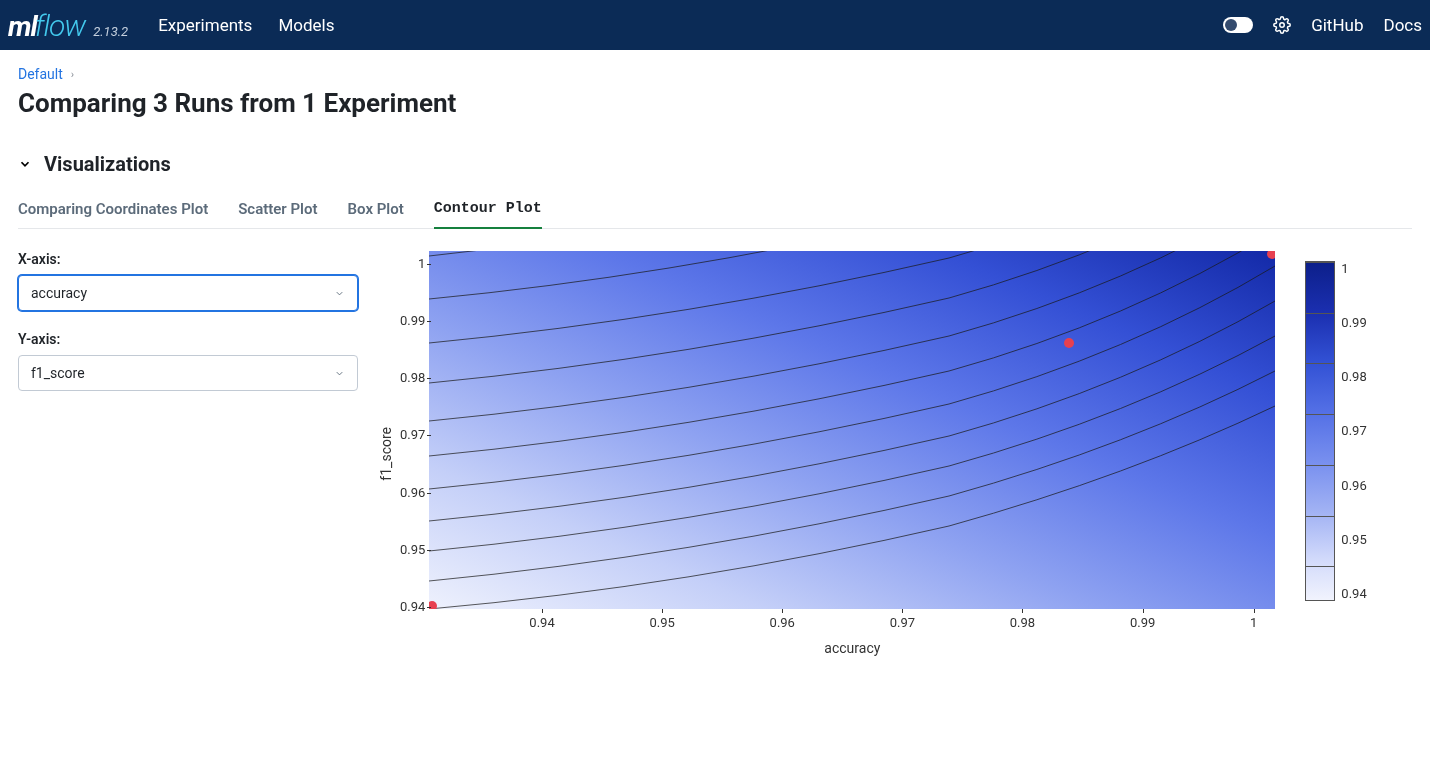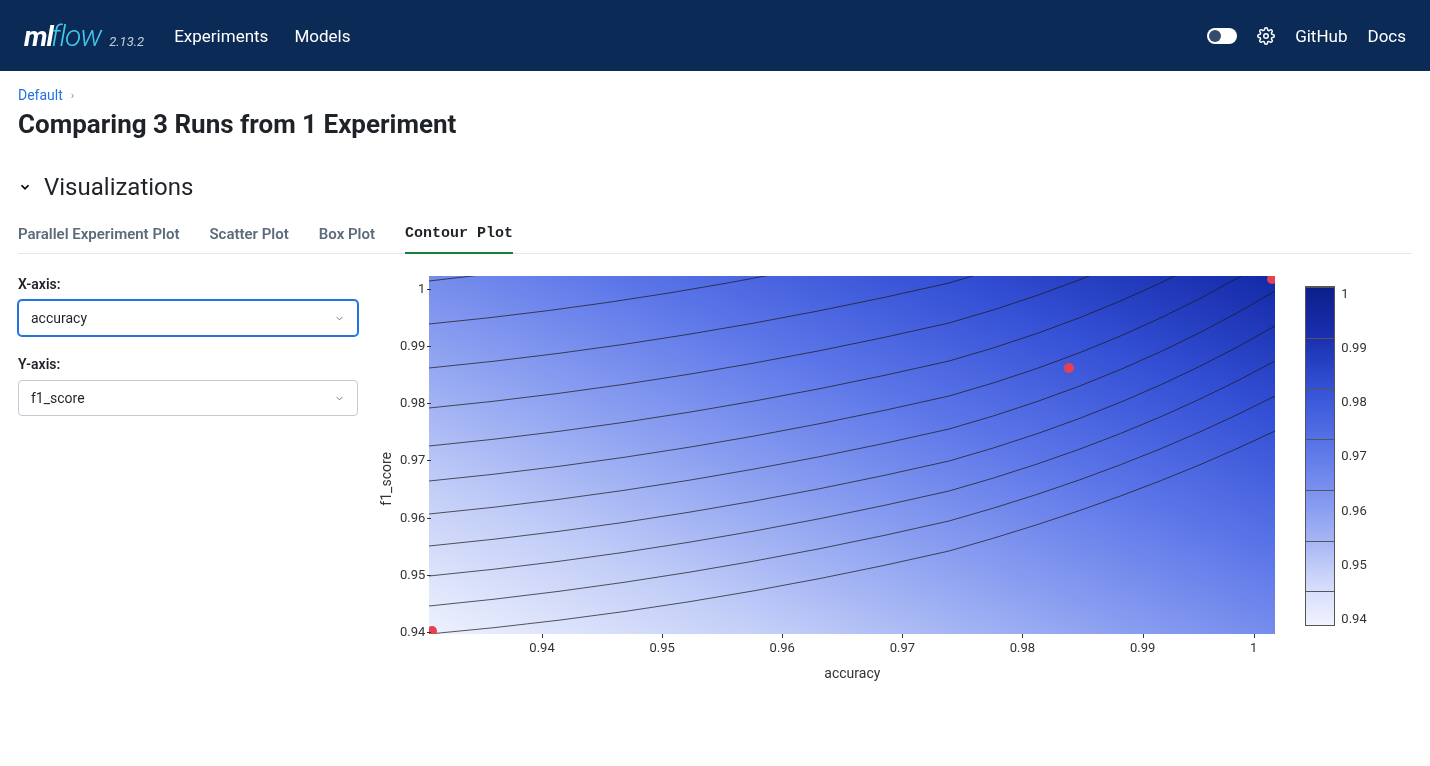--- a/index.html
+++ b/index.html
@@ -1,36 +1,36 @@
 <!DOCTYPE html>
 <html><head>
 <meta charset="utf-8">
 <style>
 * { box-sizing: border-box; margin: 0; padding: 0; }
 body { font-family: -apple-system, BlinkMacSystemFont, "Segoe UI", Roboto, sans-serif; background: #fff; color: #1f2328; width: 1430px; }
-.header { background: #0b2b56; height: 71px; display: flex; align-items: center; padding: 0 24px; color: #fff; }
+.header { background: #0b2b56; height: 50px; display: flex; align-items: center; padding: 0 8px; color: #fff; }
 .logo { display: flex; align-items: baseline; }
 .logo-ml { font-weight: 700; font-size: 28px; color: #fff; font-style: italic; letter-spacing: -1px; }
 .logo-flow { font-weight: 300; font-size: 30px; color: #43c9ed; font-style: italic; margin-left: -2px; letter-spacing: -1px; }
 .logo-version { font-size: 13px; color: #c5d0de; margin-left: 8px; font-style: italic; }
 .nav { display: flex; gap: 26px; margin-left: 30px; font-size: 17px; }
 .nav-item { color: #fff; cursor: pointer; }
 .header-right { margin-left: auto; display: flex; align-items: center; gap: 20px; font-size: 17px; }
 .theme-toggle { width: 30px; height: 16px; background: #fff; border-radius: 10px; position: relative; cursor: pointer; }
 .theme-toggle::after { content: ""; position: absolute; left: 2px; top: 2px; width: 12px; height: 12px; border-radius: 50%; background: #344b6e; }
 .gear-icon { width: 18px; height: 18px; cursor: pointer; }
 .header-link { color: #fff; cursor: pointer; }
 
 .content { padding: 16px 18px; }
 .breadcrumb { display: flex; align-items: center; gap: 8px; font-size: 14px; margin-bottom: 6px; }
 .breadcrumb-link { color: #2374e1; cursor: pointer; }
 .breadcrumb-sep { color: #8a9099; font-size: 11px; }
 .page-title { font-size: 26px; font-weight: 700; margin-top: 4px; }
 
-.section-head { display: flex; align-items: center; gap: 12px; margin-top: 34px; font-size: 24px; }
+.section-head { display: flex; align-items: center; gap: 12px; margin-top: 34px; font-size: 20px; font-weight: bold; }
 .chevron-down { width: 14px; height: 14px; cursor: pointer; }
 
 .tabs { display: flex; gap: 30px; margin-top: 24px; border-bottom: 1px solid #e5e7ea; font-size: 15px; }
 .tab { padding: 0 0 10px 0; color: #5c6b7a; font-weight: 600; cursor: pointer; }
 .tab.active { color: #1f2328; border-bottom: 2px solid #15803d; margin-bottom: -1px; font-family: Liberation Mono, monospace; }
 
 .plot-area { display: flex; margin-top: 22px; }
 .controls { width: 360px; padding-right: 30px; }
 .ctrl-label { font-size: 14px; font-weight: 600; margin-bottom: 8px; }
 .ctrl-group { margin-bottom: 20px; }
@@ -90,21 +90,21 @@
   <h1 class="page-title">Comparing 3 Runs from 1 Experiment</h1>
 
   <div class="section-head">
     <svg class="chevron-down" viewBox="0 0 24 24" fill="none" stroke="#000" stroke-width="3">
         <polyline points="6 9 12 15 18 9"></polyline>
       </svg>
     <span>Visualizations</span>
   </div>
 
   <div class="tabs">
-    <div class="tab">Parallel Experiment Plot</div>
+    <div class="tab">Comparing Coordinates Plot</div>
     <div class="tab">Scatter Plot</div>
     <div class="tab">Box Plot</div>
     <div class="tab active">Contour Plot</div>
   </div>
 
   <div class="plot-area">
     <div class="controls">
       <div class="ctrl-group">
         <div class="ctrl-label">X-axis:</div>
         <div class="select focus">

